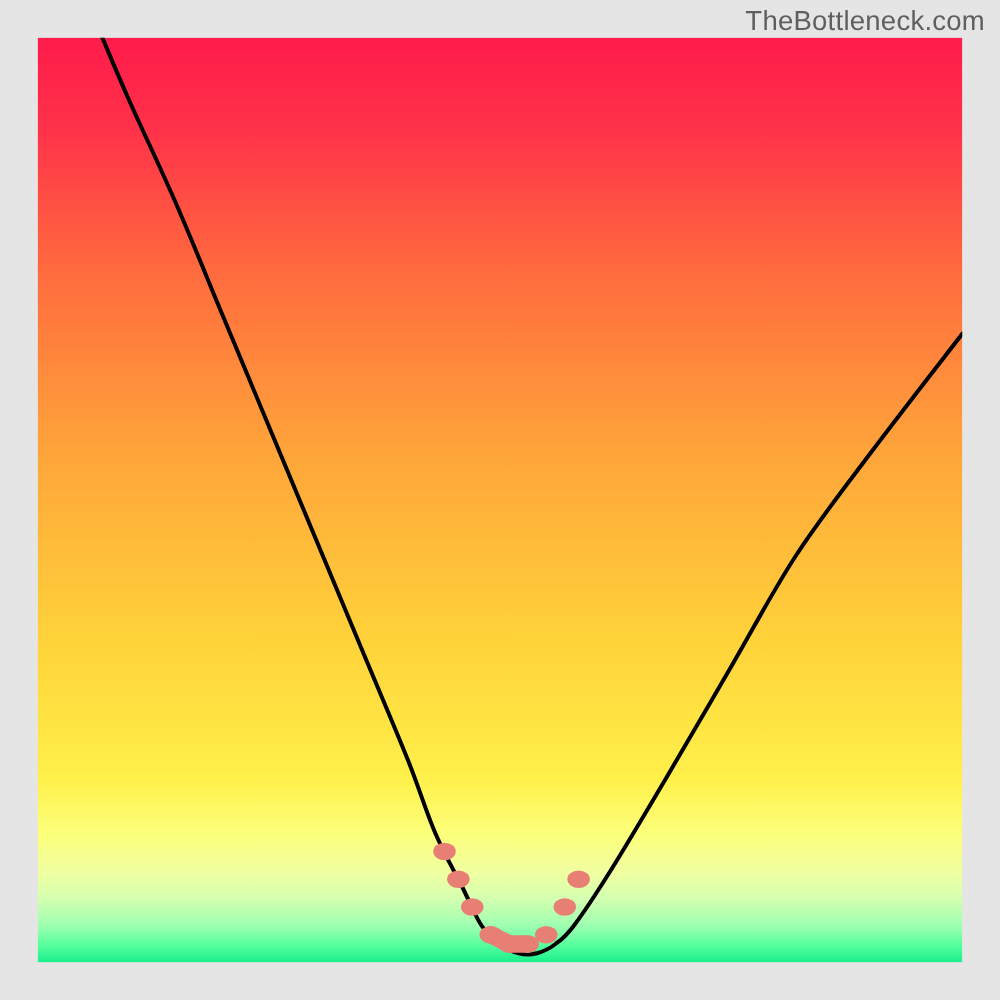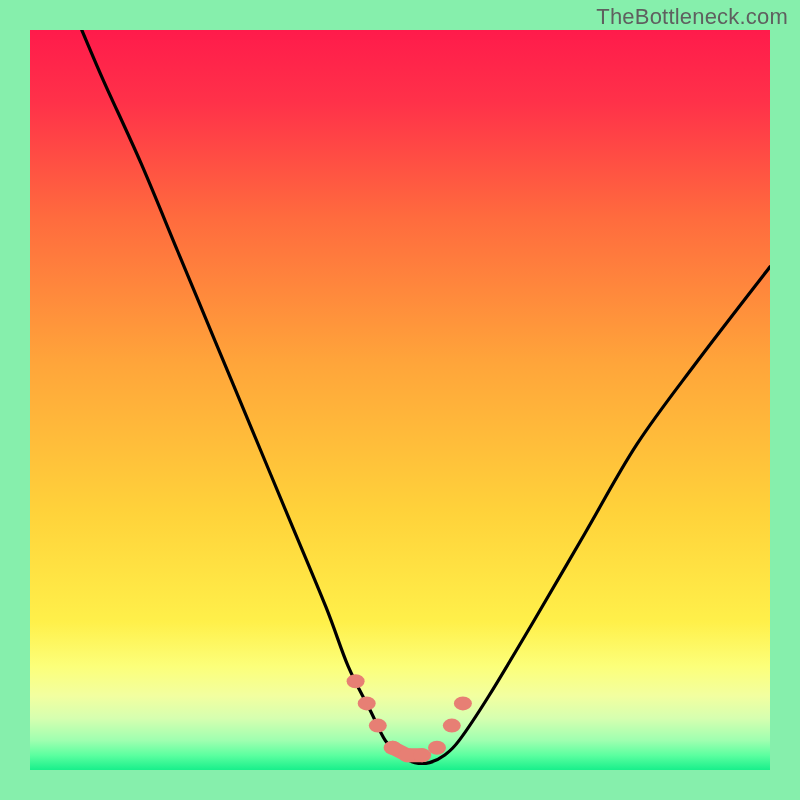--- a/index.html
+++ b/index.html
@@ -9,21 +9,21 @@
     height: 800px;
     background: #000;
     overflow: hidden;
   }
   .frame {
     position: absolute;
     left: 0;
     top: 0;
     width: 800px;
     height: 800px;
-    background: #86efac;
+    background: #e5e5e5;
   }
   .plot-area {
     position: absolute;
     left: 30px;
     top: 30px;
     width: 740px;
     height: 740px;
     overflow: hidden;
   }
   .gradient {

